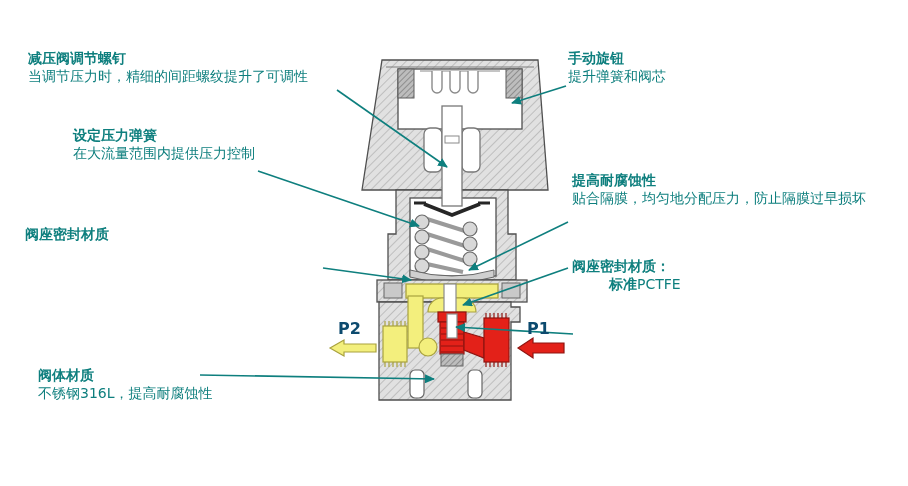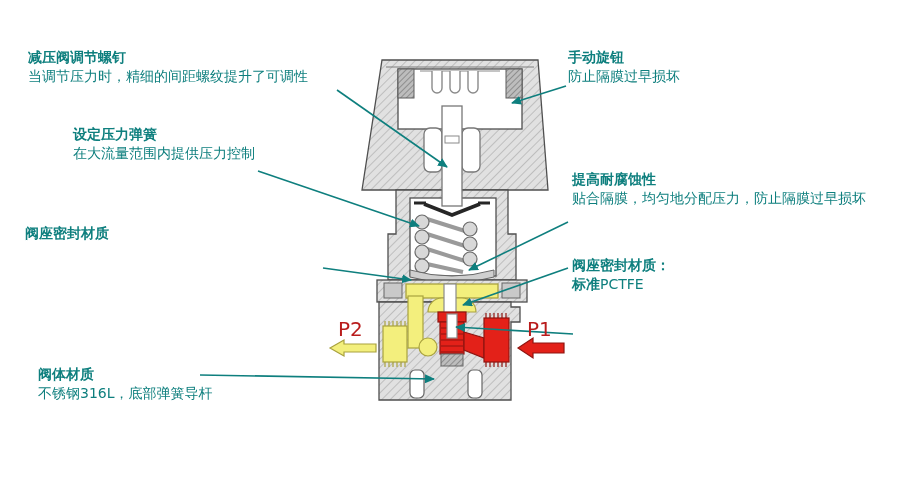--- a/index.html
+++ b/index.html
@@ -2,23 +2,23 @@
 <html><head>
 <meta charset="utf-8">
 <style>
   html,body{margin:0;padding:0;background:#fff;}
   #canvas{
     position:relative;width:908px;height:486px;background:#ffffff;overflow:hidden;
     font-family:"DejaVu Sans","Liberation Sans",sans-serif;
   }
   svg{position:absolute;left:0;top:0;}
   .lbl{position:absolute;color:#0e7f7e;font-size:14px;line-height:18px;letter-spacing:0;}
-  .lbl .t{font-weight:bold;font-family:Liberation Mono, monospace;}
-  .lbl .b b{font-weight:bold;}
-  .port-label{position:absolute;color:#b91c1c;font-size:20px;font-weight:normal;line-height:20px;}
+  .lbl .t{font-weight:bold;}
+  .lbl .b b{font-weight:bold;margin-left:37px;}
+  .port-label{position:absolute;color:#0c4a6e;font-size:16px;font-weight:bold;line-height:20px;}
 </style>
 </head>
 <body>
 
 <div id="canvas">
 
   <svg width="908" height="486" viewBox="0 0 908 486">
     <defs>
       <pattern id="hatch" patternUnits="userSpaceOnUse" width="6" height="6" patternTransform="rotate(45)">
         <rect width="6" height="6" fill="#e1e1e1"></rect>
@@ -132,26 +132,26 @@
     <div class="t">设定压力弹簧</div>
     <div class="b">在大流量范围内提供压力控制</div>
   </div>
 
   <div class="lbl" style="left:25px;top:225px;width:322px">
     <div class="t">阀座密封材质</div>
   </div>
 
   <div class="lbl" style="left:38px;top:366px;width:260px">
     <div class="t">阀体材质</div>
-    <div class="b">不锈钢316L，底部弹簧导杆</div>
+    <div class="b">不锈钢316L，提高耐腐蚀性</div>
   </div>
 
   <div class="lbl" style="left:568px;top:49px;width:220px">
     <div class="t">手动旋钮</div>
-    <div class="b">防止隔膜过早损坏</div>
+    <div class="b">提升弹簧和阀芯</div>
   </div>
 
   <div class="lbl" style="left:572px;top:171px;width:302px">
     <div class="t">提高耐腐蚀性</div>
     <div class="b">贴合隔膜，均匀地分配压力，防止隔膜过早损坏</div>
   </div>
 
   <div class="lbl" style="left:572px;top:257px;width:220px">
     <div class="t">阀座密封材质：</div>
     <div class="b"><b>标准</b><span>PCTFE</span></div>

